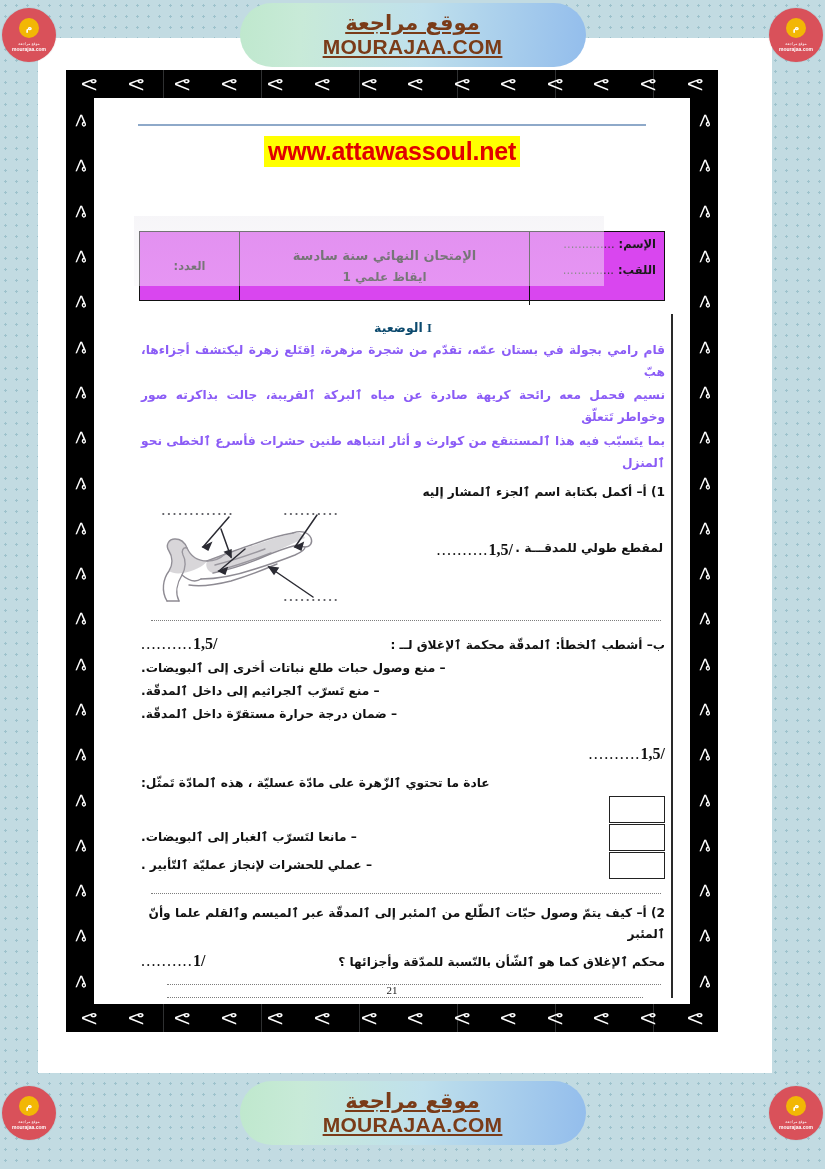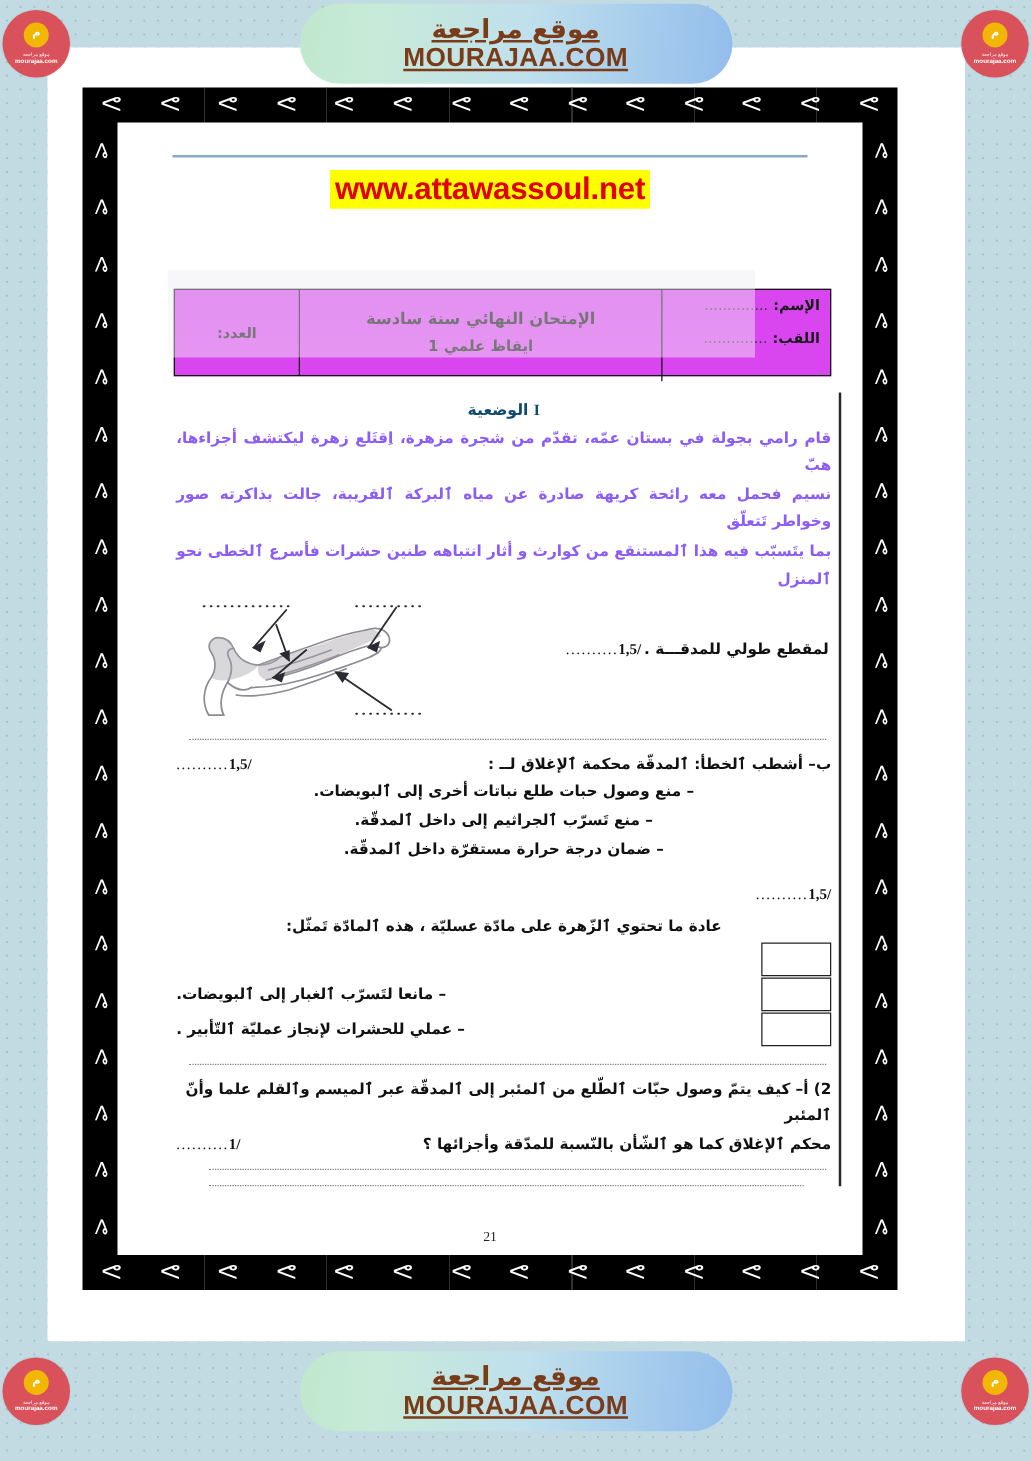--- a/index.html
+++ b/index.html
@@ -167,30 +167,30 @@
     text-align:justify;font-family:"DejaVu Sans",sans-serif;
     margin:0 0 2px 0;
   }
   .qline{
     font-size:12.2px;line-height:1.7;color:#111;font-weight:bold;
     font-family:"DejaVu Sans",sans-serif;margin:8px 0 0 0;
     display:flex;align-items:baseline;justify-content:space-between;gap:8px;
   }
   .qline .qtext{flex:0 1 auto;}
   .mark{
-    font-family:"Liberation Serif",serif;font-weight:bold;font-size:12px;
+    font-family:"Liberation Serif",serif;font-weight:bold;font-size:16px;
     color:#111;direction:ltr;white-space:nowrap;
   }
   .mark .dots{letter-spacing:1.2px;font-weight:normal;}
   .dotrule{
     border-bottom:1.5px dotted #7d7d7d;height:0;margin:9px 4px 9px 10px;
   }
   .sub{
     font-size:12.2px;font-weight:bold;color:#111;line-height:1.8;
-    font-family:"DejaVu Sans",sans-serif;text-align:center;margin:1px 0;
+    font-family:"DejaVu Sans",sans-serif;text-align:left;margin:1px 0;
   }
   .row-box{
     display:flex;align-items:center;justify-content:flex-start;
     gap:0;margin:1px 0;
   }
   .row-box .lbl{flex:1;text-align:left;}
   .ansbox{
     width:54px;height:25px;border:1.4px solid #222;background:#fff;
     margin-right:0;margin-left:112px;flex:none;
   }
@@ -364,20 +364,23 @@
 
         <div class="sit-title">
           <span class="rn">I</span>
           <span>الوضعية</span>
         </div>
 
         <p class="para">قام رامي بجولة في بستان عمّه، تقدّم من شجرة مزهرة، اِقتَلع زهرة ليكتشف أجزاءها، هبّ</p>
         <p class="para">نسيم فحمل معه رائحة كريهة صادرة عن مياه ٱلبركة ٱلقريبة، جالت بذاكرته صور وخواطر تَتعلّق</p>
         <p class="para">بما يتَسبّب فيه هذا ٱلمستنقع من كوارث و أثار انتباهه طنين حشرات فأسرع ٱلخطى نحو ٱلمنزل</p>
 
+        <div class="qline">
+          <span class="qtext">1) أ– أكمل بكتابة اسم ٱلجزء ٱلمشار إليه</span>
+        </div>
 
         <div class="diagram-row">
 
           <svg id="pistil" width="260" height="104" viewBox="0 0 260 104">
             <g fill="none" stroke="#8e8b93" stroke-width="1.4" stroke-linecap="round" stroke-linejoin="round">
 
               <path d="M22,96 C16,86 18,74 24,66 C28,60 28,52 24,46
                        C20,40 24,34 30,34 C36,34 40,38 42,43
                        C46,52 54,56 62,56 C70,56 76,53 80,49"></path>
               <path d="M34,96 C30,88 32,78 37,70 C41,63 41,55 38,50

